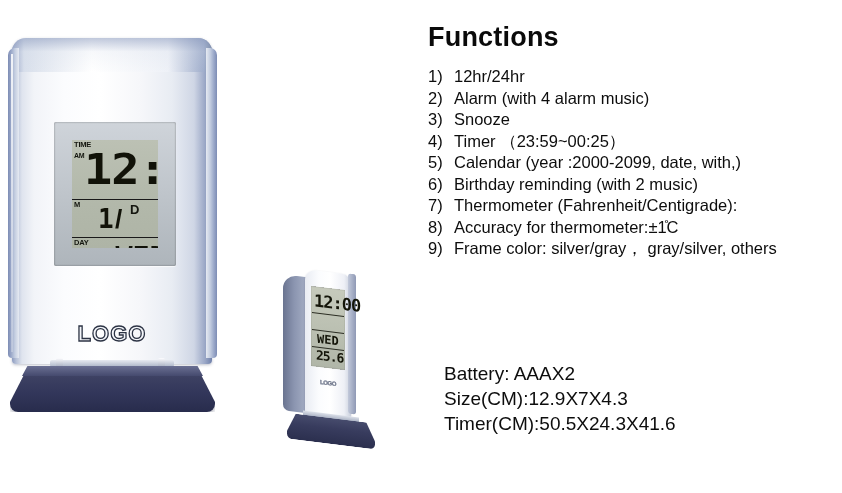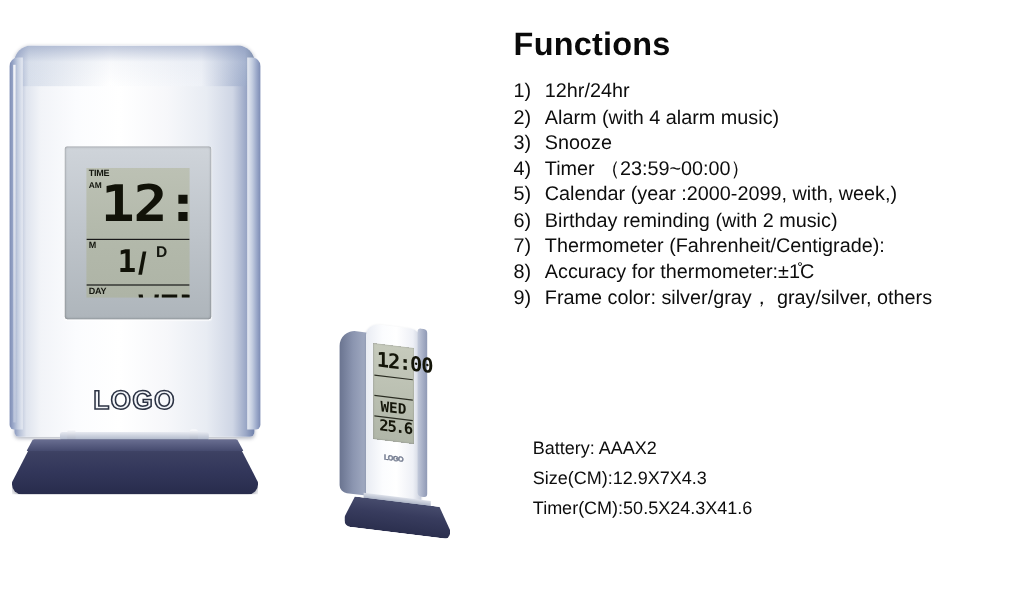--- a/index.html
+++ b/index.html
@@ -211,21 +211,21 @@
     font-size:16.5px;line-height:21.5px;color:#0d0d0d;
   }
   .fn-num{width:26px;flex:0 0 26px;}
   .fn-txt{flex:1 1 auto;}
   .fn-sub{
     margin-left:32px;font-size:16.5px;line-height:21.5px;color:#0d0d0d;
   }
   #specs{
     position:absolute;left:24px;top:361px;width:380px;
   }
-  .spec-line{font-size:15px;line-height:25px;color:#0d0d0d;}
+  .spec-line{font-size:19px;line-height:25px;color:#0d0d0d;}
 </style>
 </head>
 <body>
 
 <div id="root">
 
   <div id="product-area">
 
     <div id="main-clock">
       <div class="mc-body"></div>
@@ -308,25 +308,25 @@
       <div class="fn-item">
         <span class="fn-num">2)</span>
         <span class="fn-txt">Alarm (with 4 alarm music)</span>
       </div>
       <div class="fn-item">
         <span class="fn-num">3)</span>
         <span class="fn-txt">Snooze</span>
       </div>
       <div class="fn-item">
         <span class="fn-num">4)</span>
-        <span class="fn-txt">Timer （23:59~00:00）</span>
+        <span class="fn-txt">Timer （23:59~00:25）</span>
       </div>
       <div class="fn-item">
         <span class="fn-num">5)</span>
-        <span class="fn-txt">Calendar (year :2000-2099, with, week,)</span>
+        <span class="fn-txt">Calendar (year :2000-2099, date, with,)</span>
       </div>
       <div class="fn-item">
         <span class="fn-num">6)</span>
         <span class="fn-txt">Birthday reminding (with 2 music)</span>
       </div>
       <div class="fn-item">
         <span class="fn-num">7)</span>
         <span class="fn-txt">Thermometer (Fahrenheit/Centigrade):</span>
       </div>
       <div class="fn-item">

